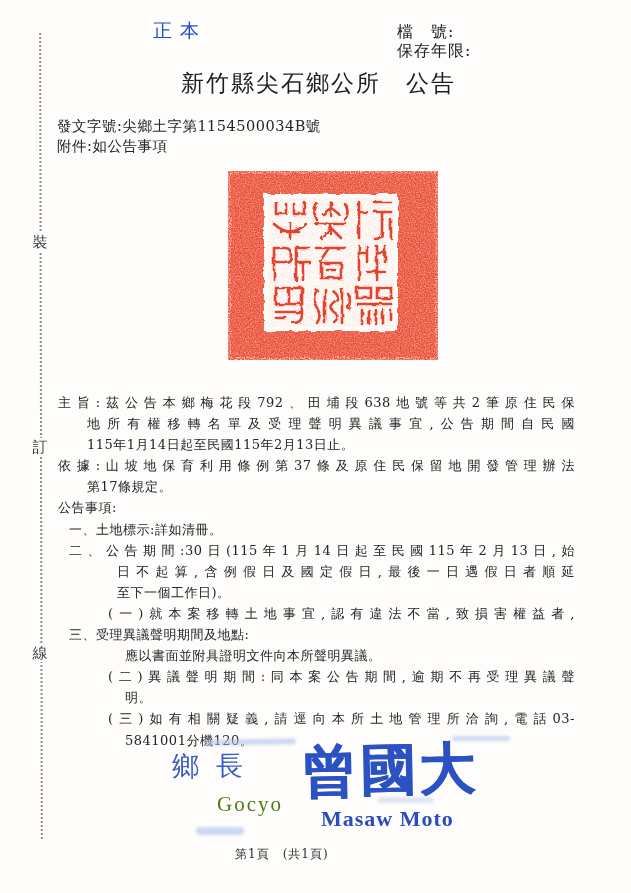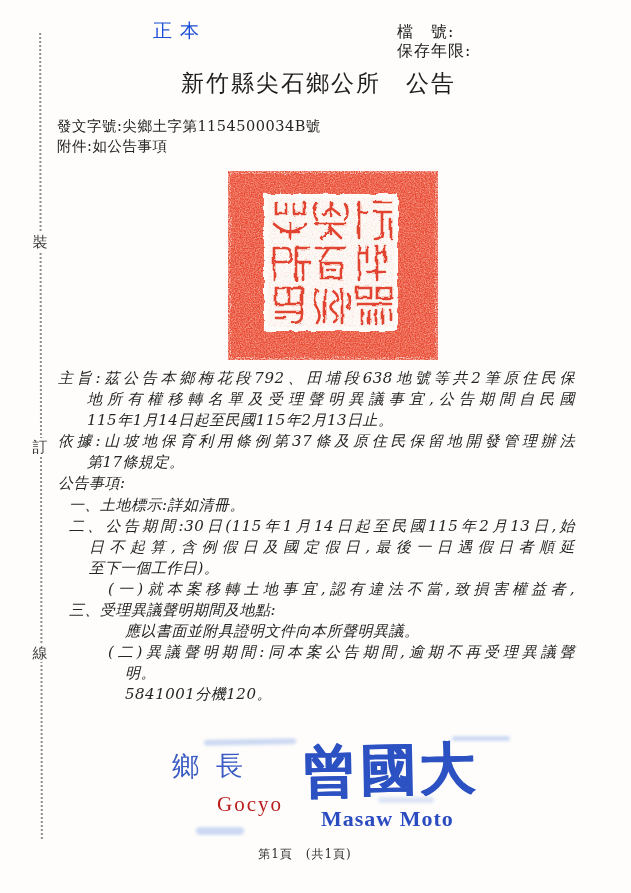--- a/index.html
+++ b/index.html
@@ -18,49 +18,49 @@
   .fileblock{position:absolute;left:397px;top:22px;font-size:16px;line-height:19px;
              letter-spacing:1px;color:#222;}
   .doc-title{position:absolute;left:181px;top:68px;font-size:23px;letter-spacing:2px;color:#1d1d1d;}
   .meta{position:absolute;left:57px;top:117px;font-size:14.5px;line-height:19.5px;
         letter-spacing:.5px;color:#242424;}
 
   
   .seal{position:absolute;left:228px;top:171px;width:210px;height:189px;}
 
   
-  .bodytext{position:absolute;left:0;right:56px;top:368px;font-size:15px;line-height:21.1px;
-            letter-spacing:.5px;color:#242424;font-style:italic;}
+  .bodytext{position:absolute;left:0;right:56px;top:392px;font-size:13px;line-height:21.1px;
+            letter-spacing:.5px;color:#242424;}
   .bl{min-height:21px;}
   .ml-label{margin-left:58px}
   .ml-cont{margin-left:87px}
   .ml-num{margin-left:69px}
-  .ml-numc{margin-left:89px}
+  .ml-numc{margin-left:117px}
   .ml-br{margin-left:108px}
   .ml-brc{margin-left:125px}
   .fill{text-align:justify;text-align-last:justify;}
 
   
   .stamp-title{position:absolute;left:172px;top:748px;font-size:27px;letter-spacing:17px;
                color:#3a5cc4;font-weight:400;transform:rotate(-0.5deg);}
-  .stamp-title-rom{position:absolute;left:217px;top:792px;font-size:21px;color:#b91c1c;
+  .stamp-title-rom{position:absolute;left:217px;top:792px;font-size:21px;color:#4d7c0f;
                font-family:"Liberation Serif",serif;letter-spacing:2px;text-align:center;}
   .stamp-name{position:absolute;left:301px;top:733px;font-size:56px;font-weight:700;
                color:#2b51c2;letter-spacing:3px;transform:rotate(-1.2deg);
                text-shadow:1px 0 0 #2b51c2;}
   .stamp-name-rom{position:absolute;left:321px;top:806px;font-size:22px;color:#2b4cc0;
                font-family:"Liberation Serif",serif;letter-spacing:1px;font-weight:600;}
   .smudge{position:absolute;background:#b3c6ee;opacity:.65;filter:blur(1.5px);border-radius:4px;}
   .sm1{left:204px;top:739px;width:92px;height:6px;transform:rotate(-1deg);}
   .sm2{left:452px;top:736px;width:58px;height:5px;}
   .sm3{left:196px;top:827px;width:48px;height:8px;}
   .sm4{left:378px;top:797px;width:56px;height:6px;opacity:.45;}
 
   
-  .footer{position:absolute;left:235px;top:846px;width:140px;text-align:center;
+  .footer{position:absolute;left:235px;top:846px;width:140px;text-align:left;
           font-size:12px;letter-spacing:1px;color:#2f2f2f;}
 </style>
 </head>
 <body>
 
 <div class="page">
 
   <div class="fold-line"></div>
   <span class="fold-mark fm0">裝</span>
   <span class="fold-mark fm1">訂</span>
@@ -125,20 +125,21 @@
     <div class="bl ml-label">公告事項:</div>
     <div class="bl ml-num">一、土地標示:詳如清冊。</div>
     <div class="bl ml-num fill">二、公告期間:30日(115年1月14日起至民國115年2月13日,始</div>
     <div class="bl ml-numc fill">日不起算,含例假日及國定假日,最後一日遇假日者順延</div>
     <div class="bl ml-numc">至下一個工作日)。</div>
     <div class="bl ml-br fill">(一)就本案移轉土地事宜,認有違法不當,致損害權益者,</div>
     <div class="bl ml-num">三、受理異議聲明期間及地點:</div>
     <div class="bl ml-brc">應以書面並附具證明文件向本所聲明異議。</div>
     <div class="bl ml-br fill">(二)異議聲明期間:同本案公告期間,逾期不再受理異議聲</div>
     <div class="bl ml-brc">明。</div>
+    <div class="bl ml-br fill">(三)如有相關疑義,請逕向本所土地管理所洽詢,電話03-</div>
     <div class="bl ml-brc">5841001分機120。</div>
   </div>
 
   <div class="smudge sm1"></div>
   <div class="smudge sm2"></div>
   <div class="smudge sm3"></div>
   <div class="smudge sm4"></div>
 
   <div class="stamp-title">鄉長</div>
   <div class="stamp-title-rom">Gocyo</div>

